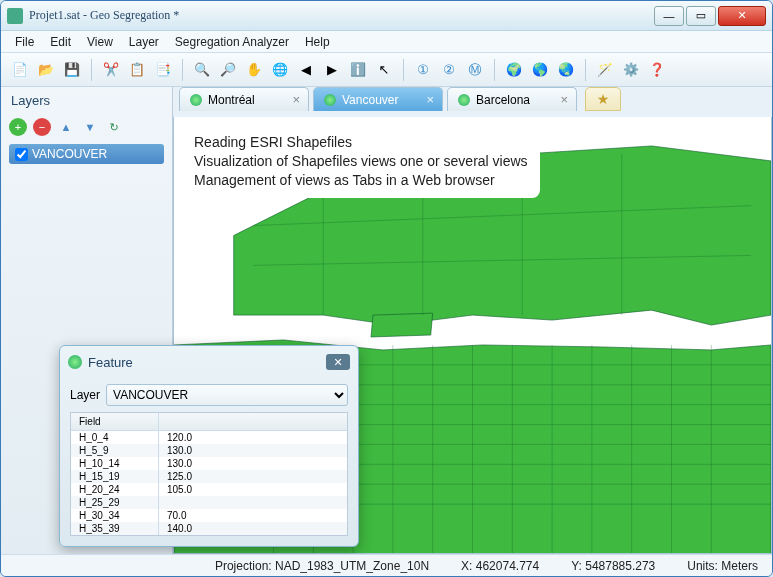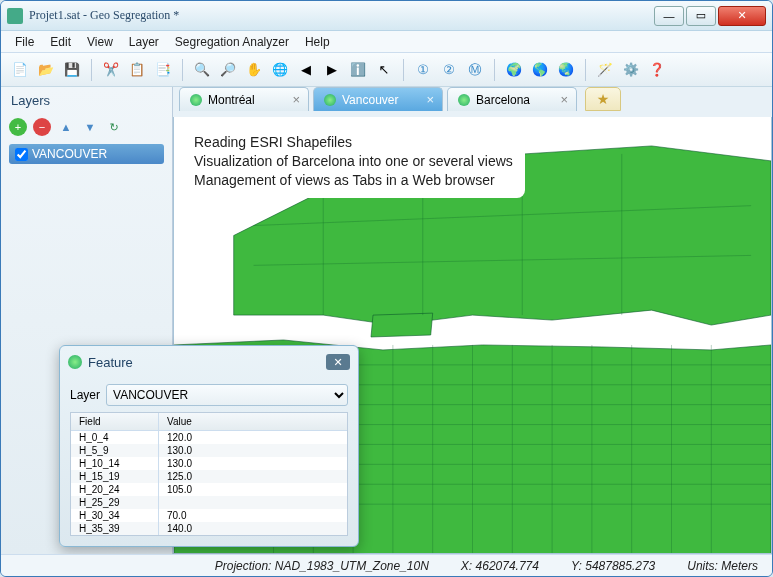--- a/index.html
+++ b/index.html
@@ -38,21 +38,21 @@
 .tab .globe { width: 12px; height: 12px; border-radius: 50%; background: radial-gradient(#8e8,#2a6); }
 .tab .tab-close { position: absolute; right: 8px; font-size: 13px; color: #888; }
 .tab.active .tab-close { color: #e8f4fc; }
 .newtab { width: 36px; height: 24px; background: linear-gradient(#faf6e0,#f0e8c0); border: 1px solid #d8c880; border-radius: 5px 5px 0 0; display: flex; align-items:center; justify-content:center; font-size:14px; color:#c8a030; cursor:pointer; margin-left: 4px; }
 
 .mapview { flex: 1; background: #fff; border: 1px solid #a8c4d8; border-top: none; position: relative; overflow: hidden; }
 .info-box { position: absolute; top: 10px; left: 8px; background: #fff; padding: 6px 12px 8px; font-size: 14px; color: #222; border-radius: 0 0 8px 0; z-index: 3; line-height: 1.35; }
 .map-canvas { position: absolute; inset: 0; }
 .map-canvas svg { width: 100%; height: 100%; }
 
-.statusbar { height: 22px; background: #f0f6fa; border-top: 1px solid #cde; display: flex; align-items: center; justify-content: flex-end; padding: 0 14px; font-size: 12px; gap: 32px; color: #222; font-style: italic; }
+.statusbar { height: 22px; background: #f0f6fa; border-top: 1px solid #cde; display: flex; align-items: center; justify-content: flex-end; padding: 0 14px; font-size: 12px; gap: 32px; color: #222; }
 
 .feature-dlg { position: absolute; left: 58px; top: 258px; width: 300px; background: linear-gradient(#eaf3f8,#dce8ef); border: 1px solid #8ab8d4; border-radius: 6px; box-shadow: 0 4px 14px rgba(0,0,0,.3); z-index: 10; }
 .dlg-title { height: 26px; display: flex; align-items: center; padding: 16px 8px; font-size: 13px; color: #224466; }
 .dlg-title .dlg-icon { width: 14px; height: 14px; border-radius: 50%; background: radial-gradient(#8e8,#2a6); margin-right: 6px; }
 .dlg-title .dlg-close { margin-left: auto; width: 24px; height: 16px; background: #5a7a90; color: #fff; border-radius: 3px; font-size: 11px; display: flex; align-items:center; justify-content:center; cursor:pointer; }
 .dlg-body { padding: 6px 10px 10px; }
 .dlg-row { display: flex; align-items: center; gap: 6px; margin-bottom: 6px; font-size: 12px; }
 .dlg-row select { flex: 1; font-size: 12px; padding: 2px; background: linear-gradient(#f8fcfe,#e8f0f4); border: 1px solid #a8c4d8; border-radius: 3px; }
 .grid { background: #fff; border: 1px solid #bcd; font-size: 10px; }
 .grid-head { display: flex; background: linear-gradient(#f4f8fb,#e4ecf0); border-bottom: 1px solid #cde; }
@@ -154,21 +154,21 @@
           <span class="globe"></span>
           <span>Barcelona</span>
           <span class="tab-close">×</span>
         </div>
         <div class="newtab">★</div>
       </div>
 
       <div class="mapview">
         <div class="info-box">
           <div>Reading ESRI Shapefiles</div>
-          <div>Visualization of Barcelona into one or several views</div>
+          <div>Visualization of Shapefiles views one or several views</div>
           <div>Management of views as Tabs in a Web browser</div>
         </div>
         <div class="map-canvas">
           <svg viewBox="0 0 600 440" preserveAspectRatio="xMidYMid slice">
             <g fill="#3fb93f" stroke="#0a5a2a" stroke-width="0.6">
               <path d="M60 120 L180 60 L320 40 L480 30 L600 45 L600 200 L540 210 L480 195 L380 205 L300 200 L220 210 L150 200 L60 200 Z"></path>
               <path d="M0 230 L110 225 L210 235 L310 230 L430 232 L540 235 L600 230 L600 440 L0 440 Z"></path>
               <path d="M70 250 L140 248 L135 290 L72 292 Z"></path>
               <path d="M200 200 L260 198 L258 220 L198 222 Z"></path>
             </g>
@@ -214,21 +214,20 @@
       <div class="dlg-body">
         <div class="dlg-row">
           <span>Layer</span>
           <select>
             <option>VANCOUVER</option>
           </select>
         </div>
         <div class="grid">
           <div class="grid-head">
             <div class="gcol1">Field</div>
-            <div class="gcol2">Value</div>
           </div>
           <div class="grid-body">
             <div class="grid-rowx">
                 <div class="gcol1">H_0_4</div>
                 <div class="gcol2">120.0</div>
               </div>
             <div class="grid-rowx">
                 <div class="gcol1">H_5_9</div>
                 <div class="gcol2">130.0</div>
               </div>

